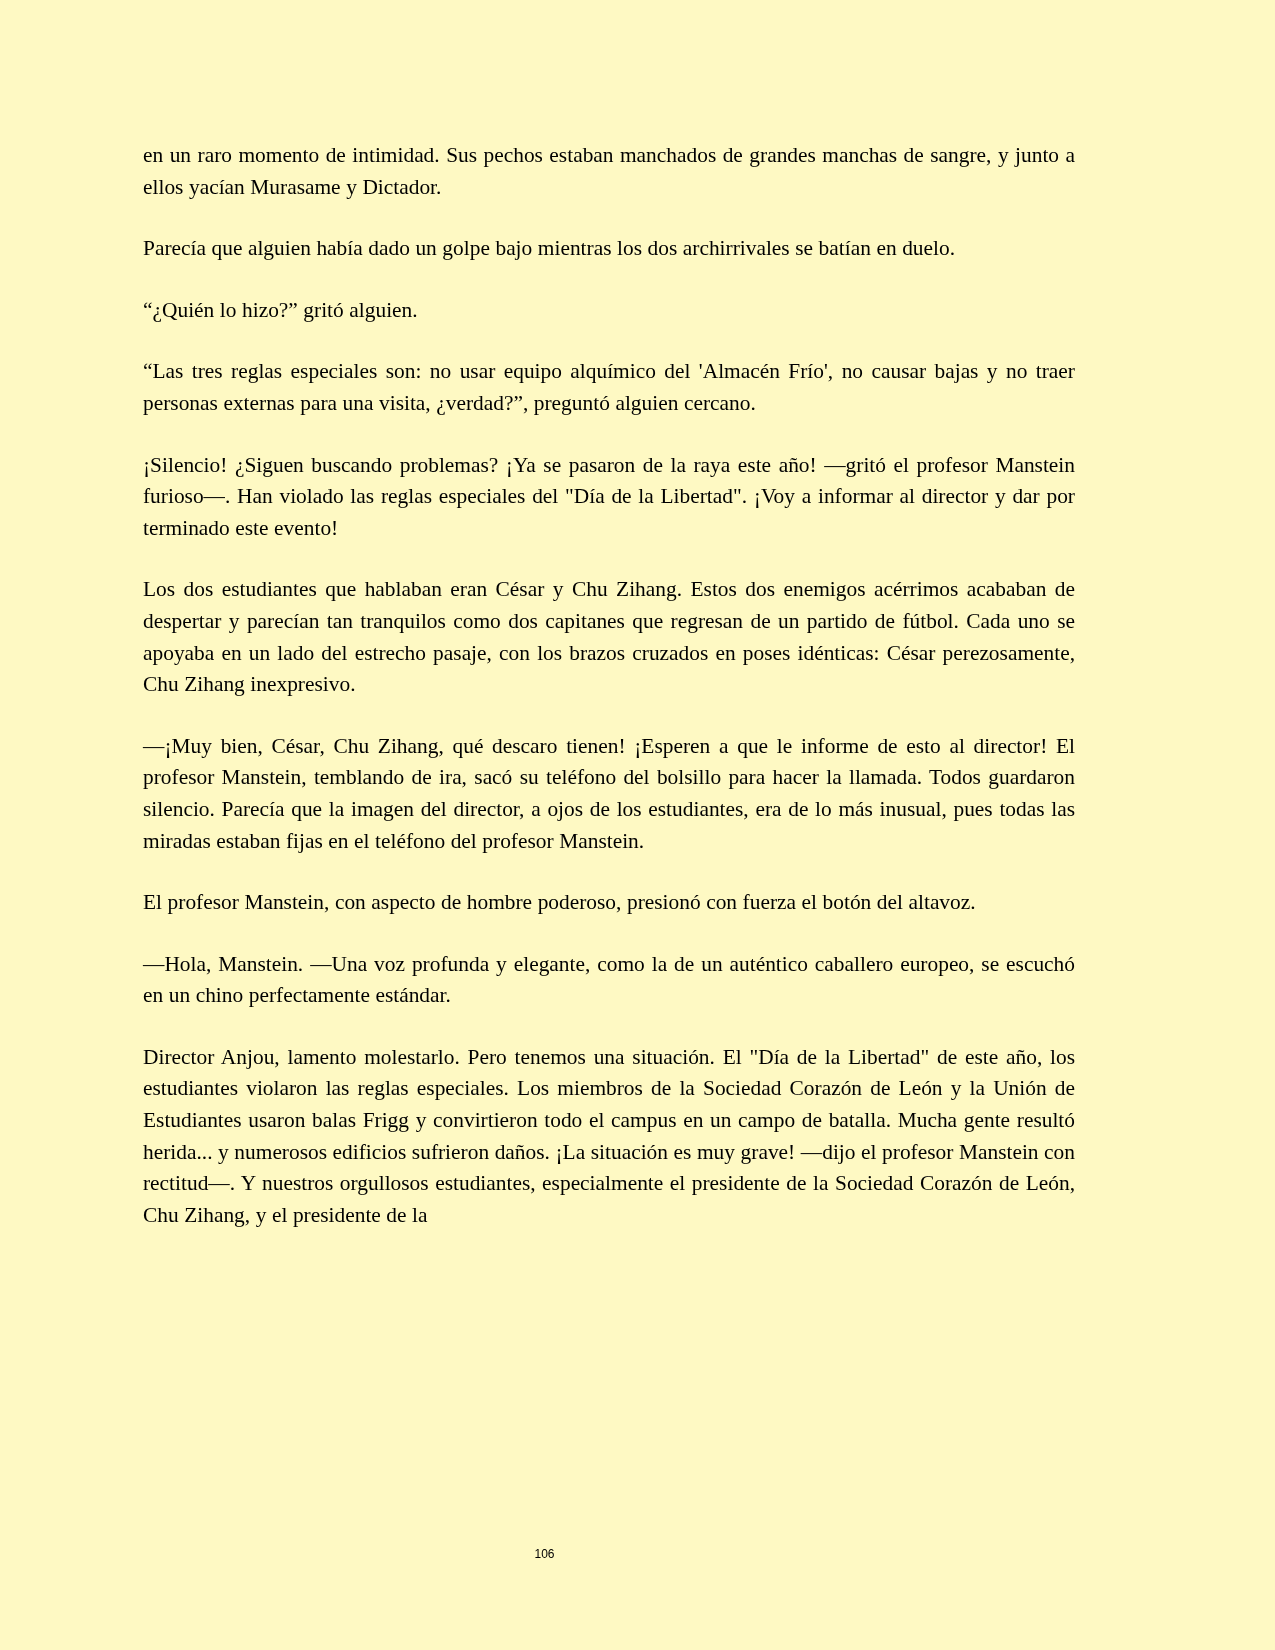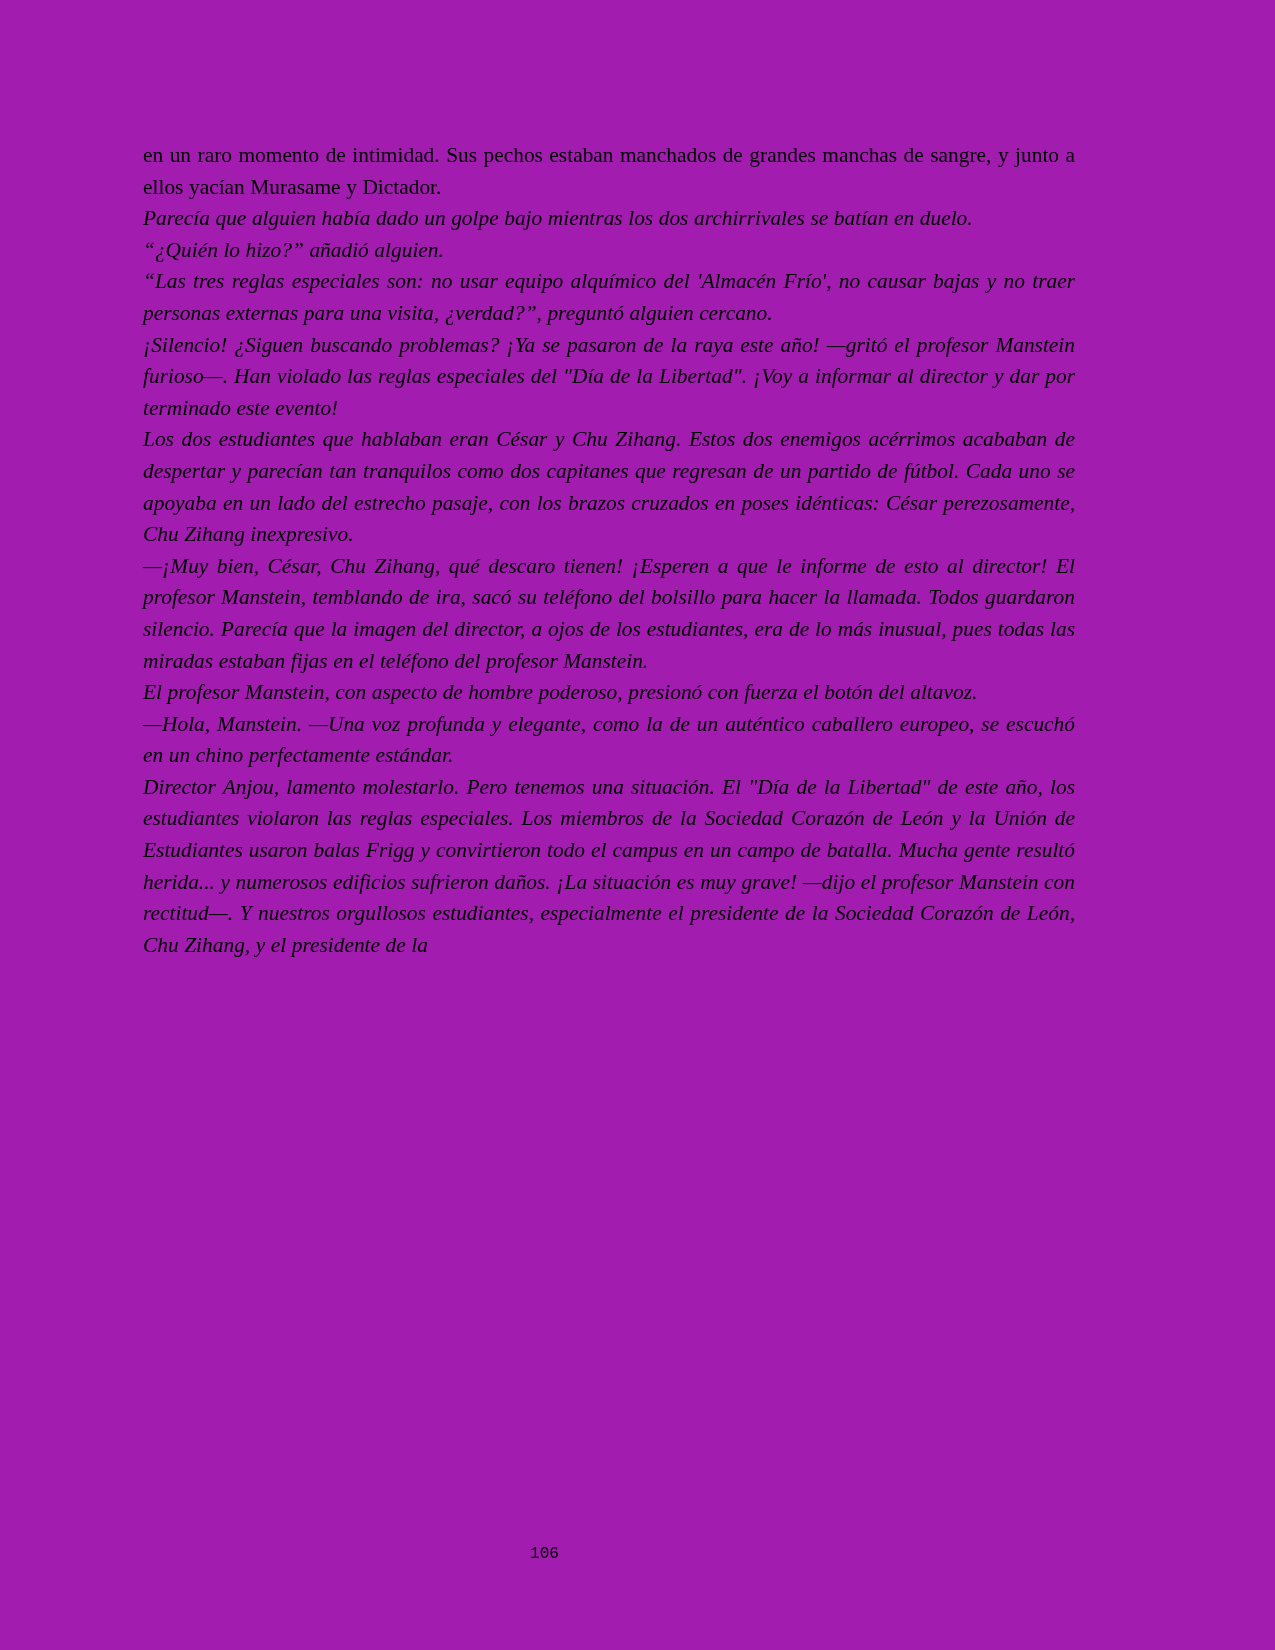--- a/index.html
+++ b/index.html
@@ -15,66 +15,66 @@
     color: #000000;
     position: relative;
     overflow: hidden;
   }
   .page {
     position: absolute;
     left: 0;
     top: 0;
     width: 1275px;
     height: 1650px;
-    background: #a21caf;
+    background: #fef9c3;
   }
   .text-column {
     position: absolute;
     left: 143px;
     top: 140px;
     width: 932px;
   }
   p.para {
     margin: 0 0 0 0;
     font-size: 21.4px;
     line-height: 31.6px;
     text-align: justify;
     text-justify: inter-word;
     -webkit-hyphens: none;
     hyphens: none;
     word-spacing: 0.2px;
   }
   p.para + p.para {
-    font-style: italic;
+    margin-top: 30px;
   }
   
   p.para {
     text-align-last: left;
   }
   .page-number {
     position: absolute;
     left: 0;
     top: 1541px;
     width: 1089px;
     text-align: center;
-    font-size: 16px;
+    font-size: 12px;
     line-height: 26px;
-    font-family: Liberation Mono, monospace;
+    font-family: Liberation Sans, sans-serif;
     color: #000000;
   }
 </style>
 </head>
 <body>
 
 <div class="page">
 
   <div class="text-column">
     <p class="para">en un raro momento de intimidad. Sus pechos estaban manchados de grandes manchas de sangre, y junto a ellos yacían Murasame y Dictador.</p>
     <p class="para">Parecía que alguien había dado un golpe bajo mientras los dos archirrivales se batían en duelo.</p>
-    <p class="para">“¿Quién lo hizo?” añadió alguien.</p>
+    <p class="para">“¿Quién lo hizo?” gritó alguien.</p>
     <p class="para">“Las tres reglas especiales son: no usar equipo alquímico del 'Almacén Frío', no causar bajas y no traer personas externas para una visita, ¿verdad?”, preguntó alguien cercano.</p>
     <p class="para">¡Silencio! ¿Siguen buscando problemas? ¡Ya se pasaron de la raya este año! —gritó el profesor Manstein furioso—. Han violado las reglas especiales del "Día de la Libertad". ¡Voy a informar al director y dar por terminado este evento!</p>
     <p class="para">Los dos estudiantes que hablaban eran César y Chu Zihang. Estos dos enemigos acérrimos acababan de despertar y parecían tan tranquilos como dos capitanes que regresan de un partido de fútbol. Cada uno se apoyaba en un lado del estrecho pasaje, con los brazos cruzados en poses idénticas: César perezosamente, Chu Zihang inexpresivo.</p>
     <p class="para">—¡Muy bien, César, Chu Zihang, qué descaro tienen! ¡Esperen a que le informe de esto al director! El profesor Manstein, temblando de ira, sacó su teléfono del bolsillo para hacer la llamada. Todos guardaron silencio. Parecía que la imagen del director, a ojos de los estudiantes, era de lo más inusual, pues todas las miradas estaban fijas en el teléfono del profesor Manstein.</p>
     <p class="para">El profesor Manstein, con aspecto de hombre poderoso, presionó con fuerza el botón del altavoz.</p>
     <p class="para">—Hola, Manstein. —Una voz profunda y elegante, como la de un auténtico caballero europeo, se escuchó en un chino perfectamente estándar.</p>
     <p class="para">Director Anjou, lamento molestarlo. Pero tenemos una situación. El "Día de la Libertad" de este año, los estudiantes violaron las reglas especiales. Los miembros de la Sociedad Corazón de León y la Unión de Estudiantes usaron balas Frigg y convirtieron todo el campus en un campo de batalla. Mucha gente resultó herida... y numerosos edificios sufrieron daños. ¡La situación es muy grave! —dijo el profesor Manstein con rectitud—. Y nuestros orgullosos estudiantes, especialmente el presidente de la Sociedad Corazón de León, Chu Zihang, y el presidente de la</p>
   </div>
 
   <div class="page-number">106</div>

